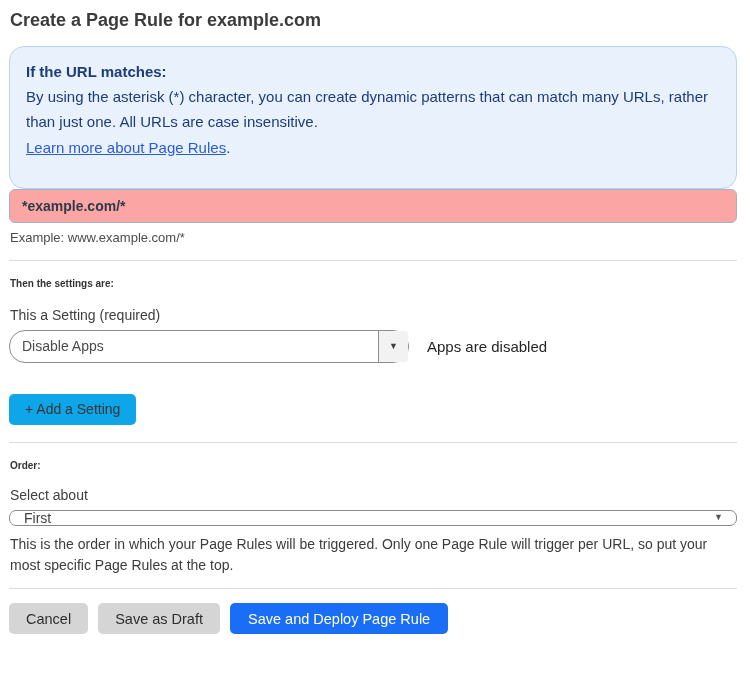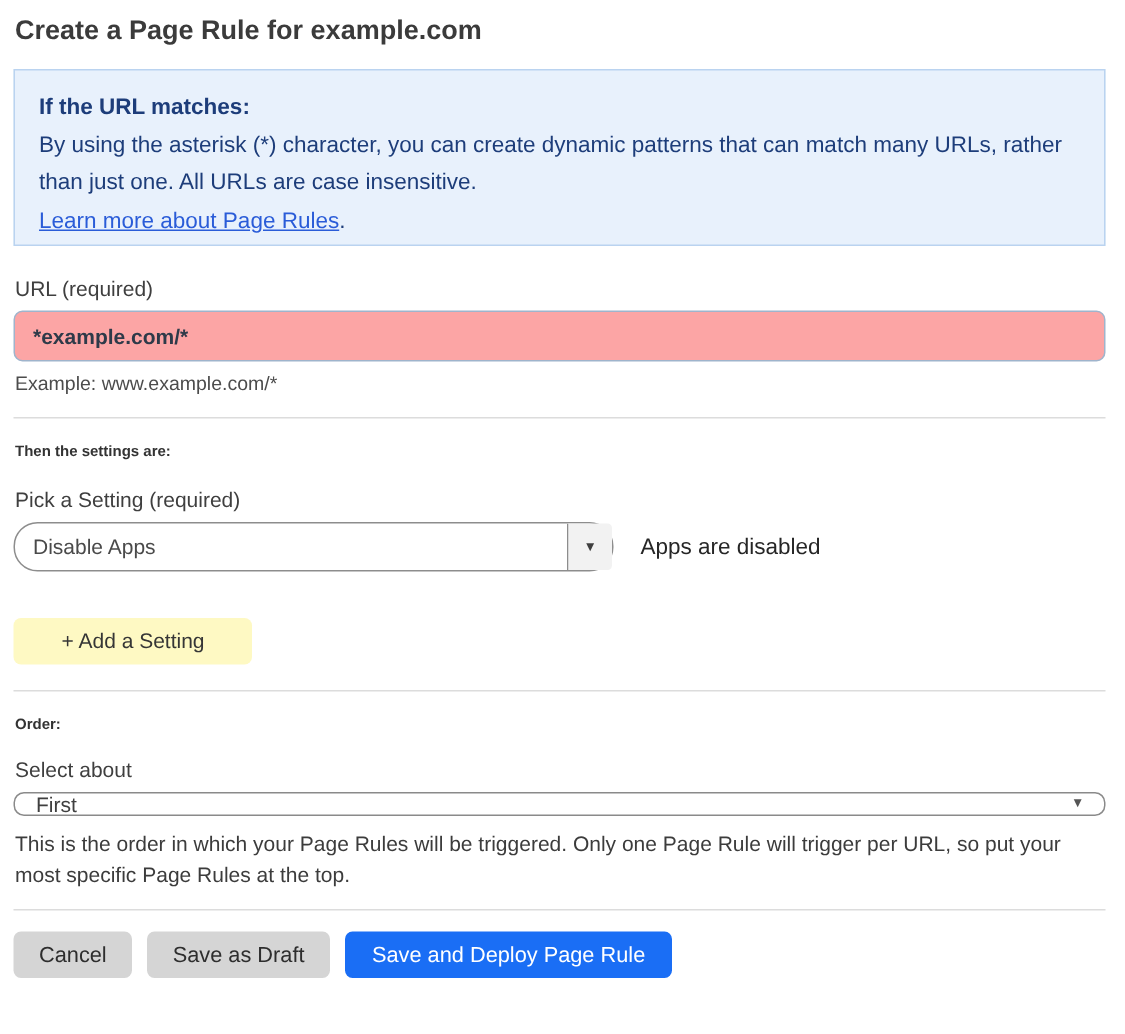--- a/index.html
+++ b/index.html
@@ -18,22 +18,22 @@
     font-size: 18px;
     font-weight: bold;
     color: #3b3b3b;
     margin: 2px 0 15px 1px;
   }
 
   
   .info-box {
     background: #e8f1fc;
     border: 1px solid #bad3f0;
-    border-radius: 0;
-    padding: 12px 16px 3px 16px;
+    border-radius: 15px;
+    padding: 12px 16px 28px 16px;
     color: #1d3d7a;
     font-size: 15px;
     line-height: 1.68;
   }
   .info-heading { font-weight: bold; }
   .info-link {
     color: #2a5cd8;
     text-decoration: underline;
     cursor: pointer;
   }
@@ -116,25 +116,25 @@
     line-height: 1;
   }
   .setting-status {
     font-size: 15px;
     color: #262626;
     margin-left: 18px;
   }
 
   .add-setting-btn {
     margin-top: 31px;
-    background: #fef9c3;
+    background: #0ea5e9;
     border: none;
     border-radius: 5px;
     height: 31px;
-    padding: 0 32px;
+    padding: 0 16px;
     font-family: "Liberation Sans", sans-serif;
     font-size: 14px;
     color: #363636;
     cursor: pointer;
   }
 
   
   .select-box {
     margin-top: 7px;
     width: 100%;
@@ -184,29 +184,28 @@
 
   <h1 class="page-title">Create a Page Rule for example.com</h1>
 
   <div class="info-box">
     <div class="info-heading">If the URL matches:</div>
     <div><span>By using the asterisk (*) character, you can create dynamic patterns that can match many URLs, rather than just one. All URLs are case insensitive.</span><br>
       <span class="info-link">Learn more about Page Rules</span><span>.</span>
     </div>
   </div>
 
-  <div class="field-label">URL (required)</div>
   <input class="url-input" type="text" value="*example.com/*" style="">
   <div class="field-helper">Example: www.example.com/*</div>
 
   <hr class="divider">
 
   <div class="section-heading">Then the settings are:</div>
 
-  <div class="field-label" style="margin-top:18px;">Pick a Setting (required)</div>
+  <div class="field-label" style="margin-top:18px;">This a Setting (required)</div>
   <div class="setting-row">
     <div class="combobox">
       <div class="combo-value">Disable Apps</div>
       <div class="combo-btn">
         <span class="caret-icon">▼</span>
       </div>
     </div>
     <div class="setting-status">Apps are disabled</div>
   </div>
 

